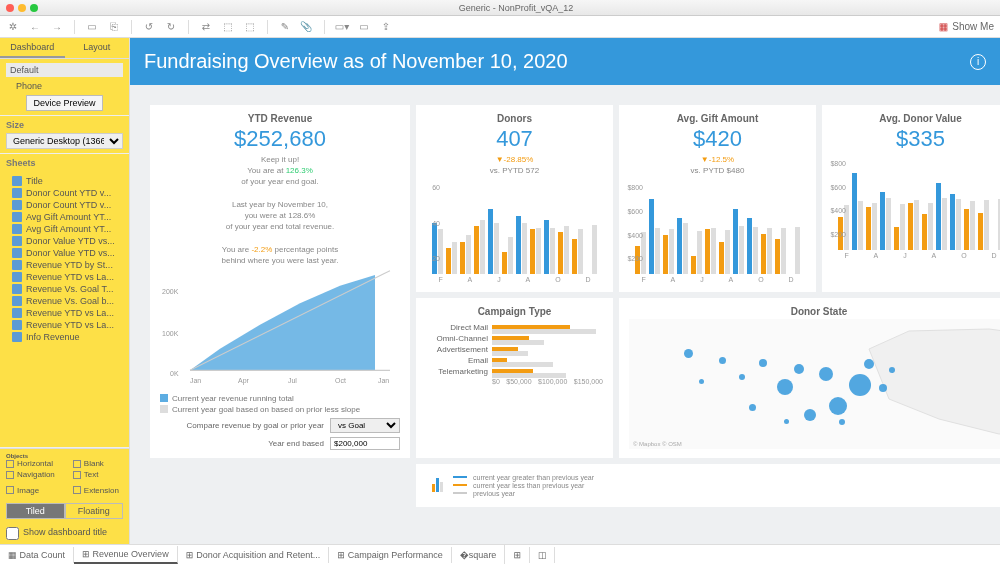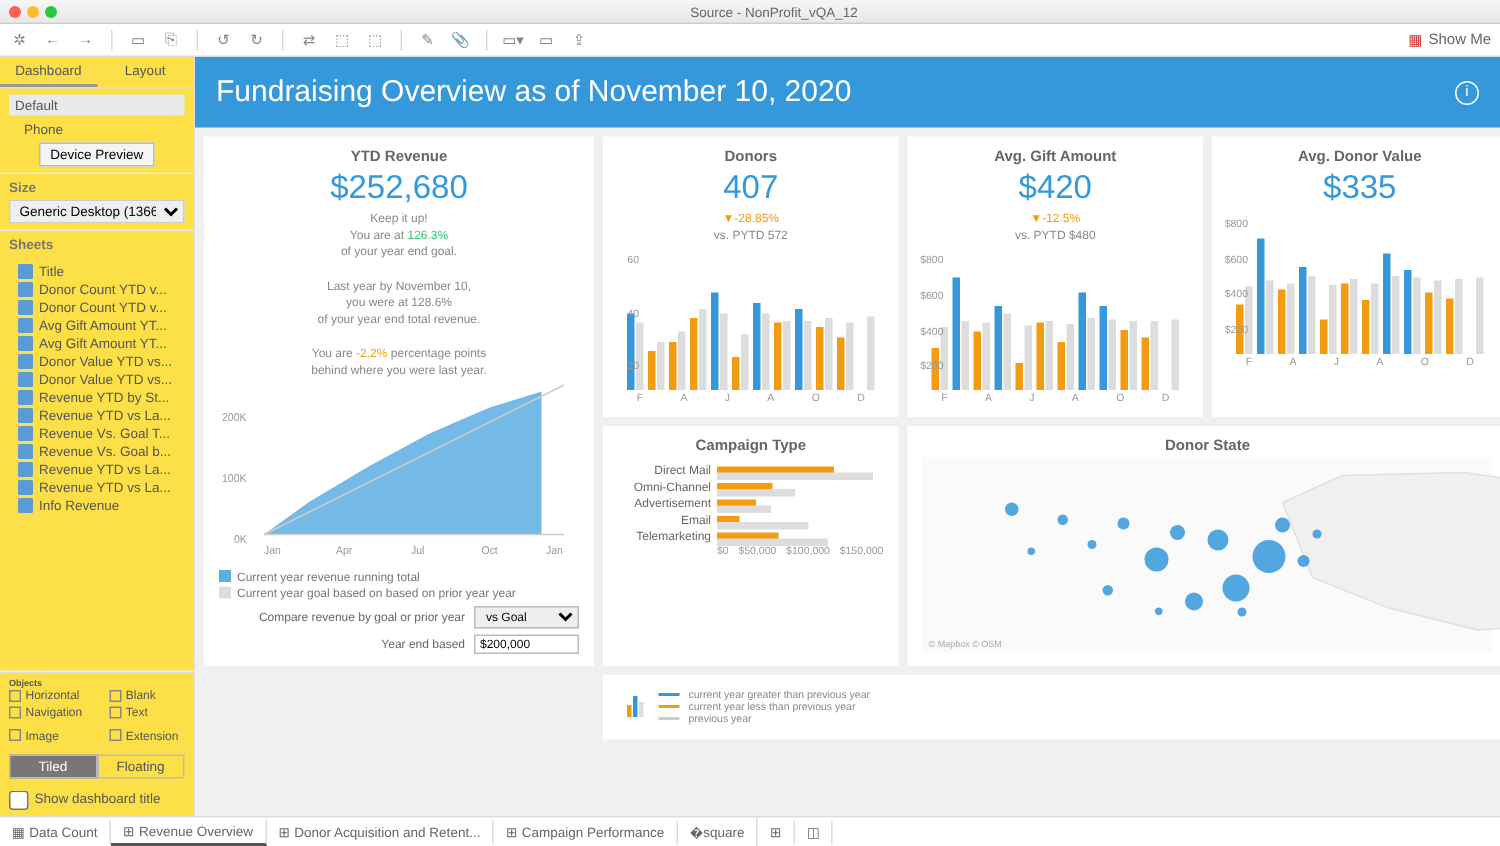--- a/index.html
+++ b/index.html
@@ -31,21 +31,21 @@
 .objects li{display:flex;align-items:center;gap:3px;font-size:8px}
 .oico{width:8px;height:8px;border:1px solid #888}
 .tiled{display:flex;margin-top:4px}
 .tiled span{flex:1;text-align:center;padding:2px;border:1px solid #bbb;cursor:pointer}
 .tiled .on{background:#777;color:#fff}
 .chk{display:flex;gap:4px;padding:4px 6px}
 .canvas{flex:1;background:#eef0f2;padding:0;overflow:auto}
 .header{background:#3498db;color:#fff;padding:12px 14px;display:flex;align-items:center}
 .header h1{font-size:20px;font-weight:400}
 .header .info{margin-left:auto;width:16px;height:16px;border:1.5px solid #fff;border-radius:50%;text-align:center;line-height:13px;font-size:10px}
-.cards{display:grid;grid-template-columns:260px 1fr 1fr 1fr;gap:6px;padding:6px}
+.cards{display:grid;grid-template-columns:260px 1fr 1fr 1fr;gap:6px;padding:20px}
 .card{background:#fff;padding:8px 10px;text-align:center}
 .card h3{font-size:10px;color:#666;font-weight:600;margin-bottom:2px}
 .big{font-size:22px;color:#3498db;font-weight:500}
 .sub{font-size:8px;color:#888;line-height:1.4;margin-top:2px}
 .dn{color:#f39c12}.up{color:#2ecc71}
 .minibar{display:flex;align-items:flex-end;justify-content:center;gap:3px;height:90px;margin-top:8px;padding:0 6px;position:relative}
 .mb{display:flex;gap:1px;align-items:flex-end}
 .mb span{width:5px}
 .mb .c{background:#3498db}.mb .o{background:#f39c12}.mb .g{background:#ddd}
 .yaxl{position:absolute;left:-4px;top:0;bottom:12px;display:flex;flex-direction:column;justify-content:space-between;font-size:7px;color:#999;text-align:right;width:18px}
@@ -73,21 +73,21 @@
 </style>
 </head>
 <body>
 
 <div class="titlebar">
  <div class="tl">
   <div class="dot dr"></div>
   <div class="dot dy"></div>
   <div class="dot dg"></div>
  </div>
- <div class="t">Source - NonProfit_vQA_12</div>
+ <div class="t">Generic - NonProfit_vQA_12</div>
 </div>
 
 <div class="toolbar">
  <span class="ico">✲</span>
  <span class="ico">←</span>
  <span class="ico">→</span>
  <span class="sep"></span>
  <span class="ico">▭</span>
  <span class="ico">⎘</span>
  <span class="sep"></span>
@@ -201,21 +201,21 @@
      <text x="175" y="112" font-size="7" fill="#999">Oct</text>
      <text x="218" y="112" font-size="7" fill="#999">Jan</text>
     </svg>
    </div>
    <div class="leg">
             <span class="sq" style="background:#5dade2"></span>
             <span>Current year revenue running total</span>
           </div>
    <div class="leg">
             <span class="sq" style="background:#ddd"></span>
-            <span>Current year goal based on based on prior year year</span>
+            <span>Current year goal based on based on prior less slope</span>
           </div>
    <div class="ctrl">
     <span style="flex:1;text-align:right">Compare revenue by goal or prior year</span>
     <select><option>vs Goal</option></select>
    </div>
    <div class="ctrl">
     <span style="flex:1;text-align:right">Year end based</span>
     <input value="$200,000" style="">
    </div>
   </div>

